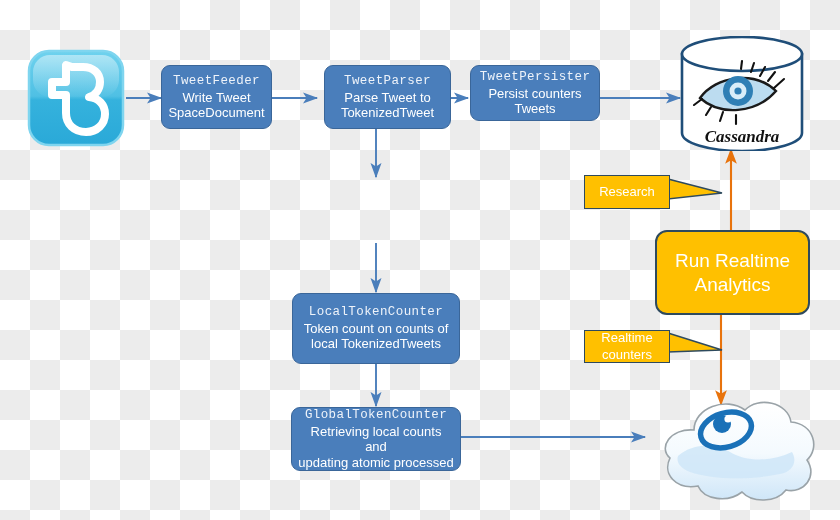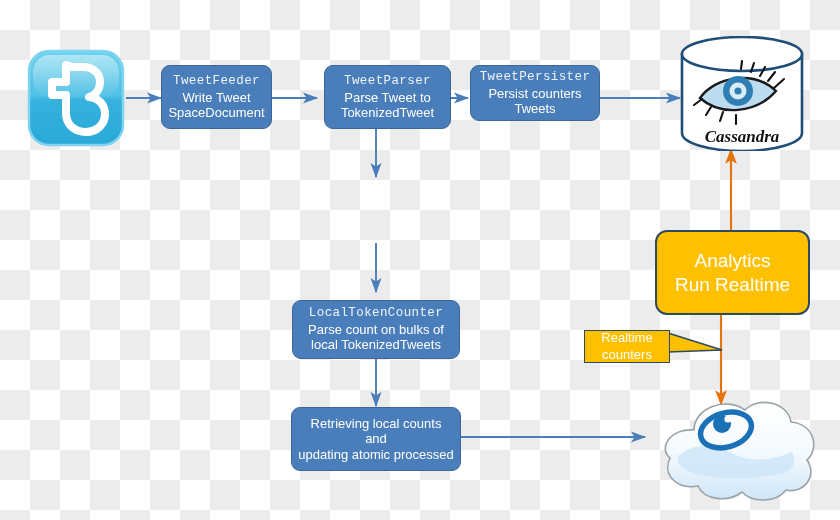--- a/index.html
+++ b/index.html
@@ -184,27 +184,28 @@
     <div class="desc">TokenizedTweet</div>
   </div>
 
   <div class="pbox" style="left:470px; top:65px; width:130px; height:56px;">
     <div class="cls">TweetPersister</div>
     <div class="desc">Persist counters</div>
     <div class="desc">Tweets</div>
   </div>
 
 
-  <div class="pbox" style="left:292px; top:300px; width:168px; height:59px;">
+  <div class="pbox" style="left:292px; top:293px; width:168px; height:71px;">
     <div class="cls">LocalTokenCounter</div>
-    <div class="desc">Parse count on bulks of</div>
+    <div class="desc">Token count on counts of</div>
     <div class="desc">local TokenizedTweets</div>
   </div>
 
   <div class="pbox" style="left:291px; top:407px; width:170px; height:64px;">
+    <div class="cls">GlobalTokenCounter</div>
     <div class="desc">Retrieving local counts and</div>
     <div class="desc">updating atomic processed</div>
   </div>
 
   <div class="cassandra" style="left:678px; top:36px; width:128px; height:115px;">
     <svg width="128" height="115" viewBox="0 0 128 115" xmlns="http://www.w3.org/2000/svg">
       <path d="M4,18 L4,97 A60,18 0 0,0 124,97 L124,18 Z" fill="#ffffff" stroke="#1f4e79" stroke-width="2.6"></path>
       <ellipse cx="64" cy="18" rx="60" ry="17" fill="#ffffff" stroke="#1f4e79" stroke-width="2.6"></ellipse>
 
       <g>
@@ -223,25 +224,31 @@
           <path d="M45,76 L42,85"></path>
           <path d="M58,79 L58,88"></path>
         </g>
       </g>
       <text x="64" y="106" text-anchor="middle" font-family="'Liberation Serif', serif" font-size="17" font-style="italic" font-weight="bold" fill="#111111">Cassandra</text>
     </svg>
   </div>
 
   <div class="abox" style="left:655px; top:230px; width:155px; height:85px;">
     <div>
+      <div>Run Realtime</div>
       <div>Analytics</div>
-      <div>Run Realtime</div>
     </div>
   </div>
 
+  <div class="callout" style="left:584px; top:175px; width:84px; height:32px;">
+    <div class="body">Research</div>
+    <svg class="tail" width="56" height="32" viewBox="0 0 56 32" xmlns="http://www.w3.org/2000/svg">
+      <path d="M0,4 L54,18 L0,24 Z" fill="#ffc000" stroke="#2e4a5e" stroke-width="1.5"></path>
+    </svg>
+  </div>
 
   <div class="callout" style="left:584px; top:330px; width:84px; height:31px;">
     <div class="body">
       <div>
         <div>Realtime</div>
         <div>counters</div>
       </div>
     </div>
     <svg class="tail" width="56" height="44" viewBox="0 0 56 44" xmlns="http://www.w3.org/2000/svg">
       <path d="M0,3 L54,20 L0,22 Z" fill="#ffc000" stroke="#2e4a5e" stroke-width="1.5"></path>

